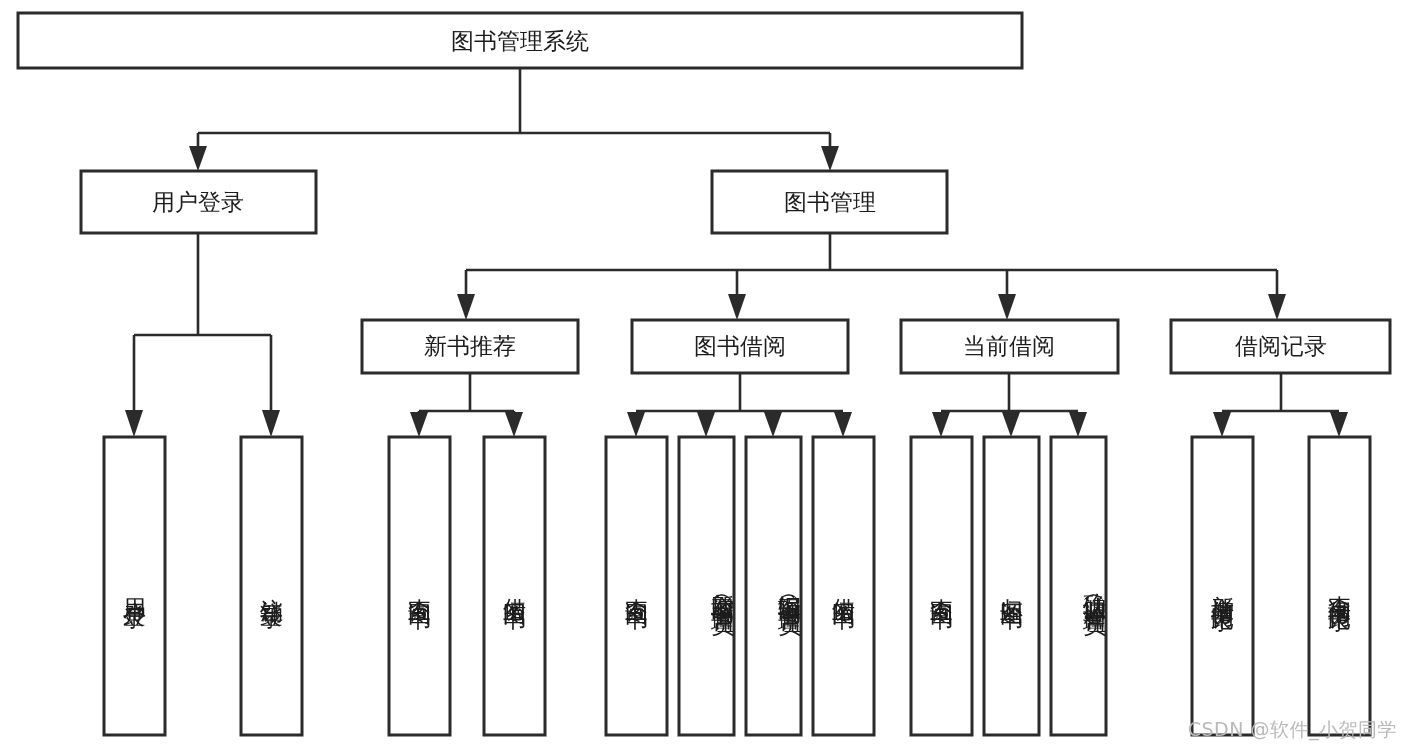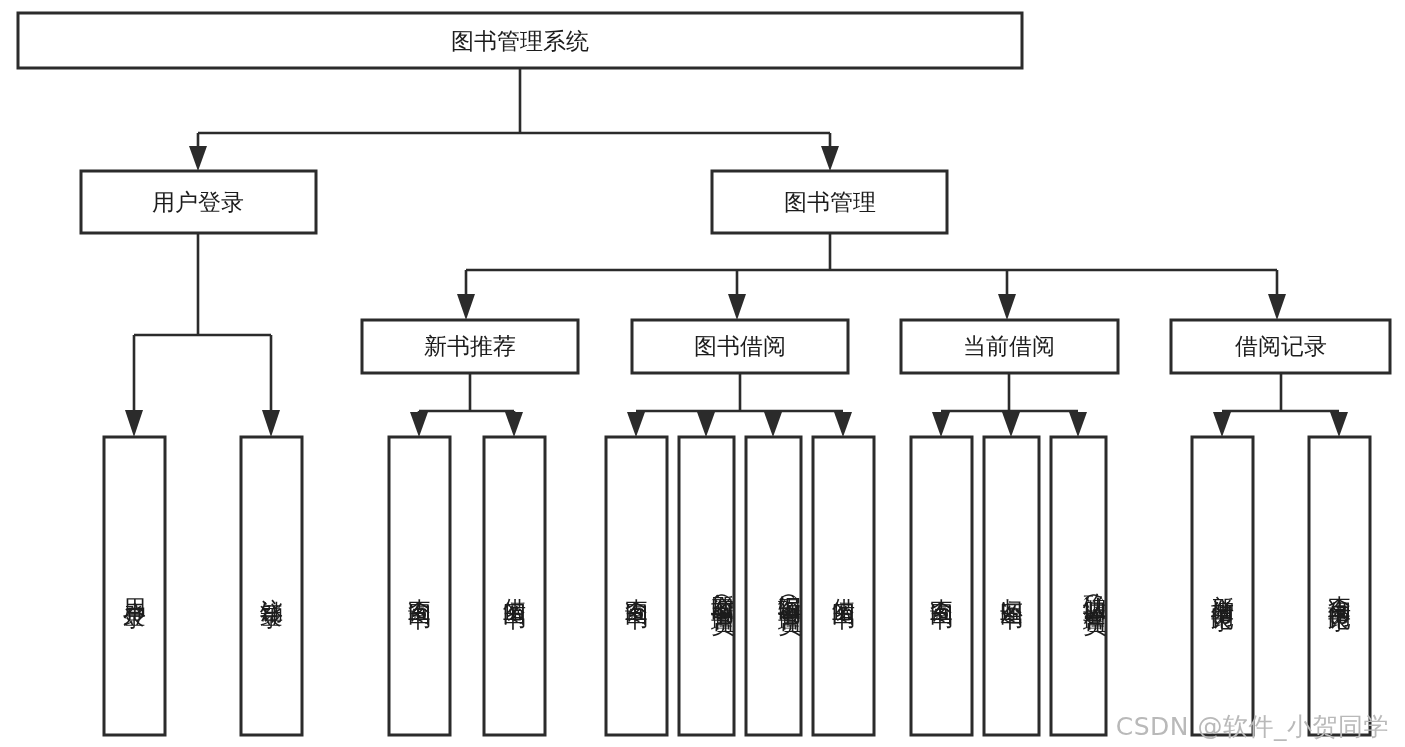--- a/index.html
+++ b/index.html
@@ -73,24 +73,24 @@
     display: flex;
     align-items: flex-start;
     justify-content: center;
     pointer-events: none;
   }
   .vlabel.centered {
     align-items: center;
   }
   .watermark {
     position: absolute;
-    right: 16px;
+    right: 8px;
     bottom: 4px;
     font-family: "DejaVu Sans", "Liberation Sans", sans-serif;
-    font-size: 25px;
+    font-size: 19px;
     color: #b9b9b9;
     letter-spacing: 0.5px;
     white-space: nowrap;
   }
 </style>
 </head>
 <body>
 
 <div id="diagram-root">
 

